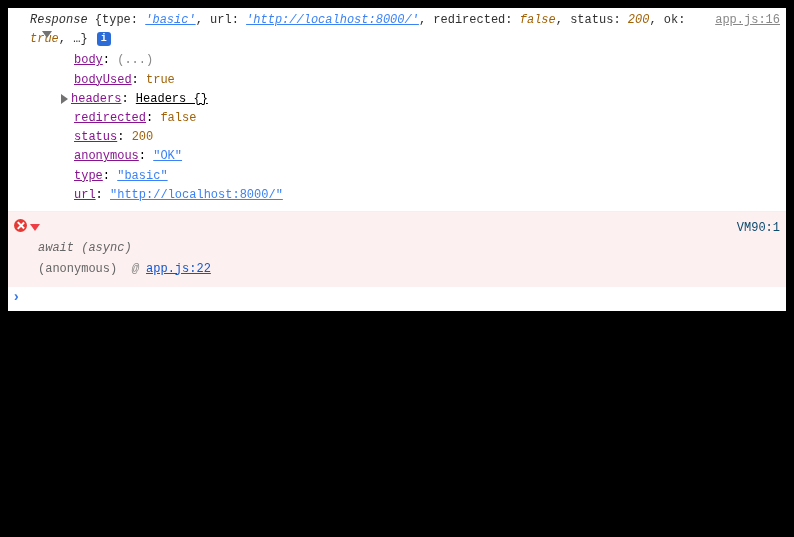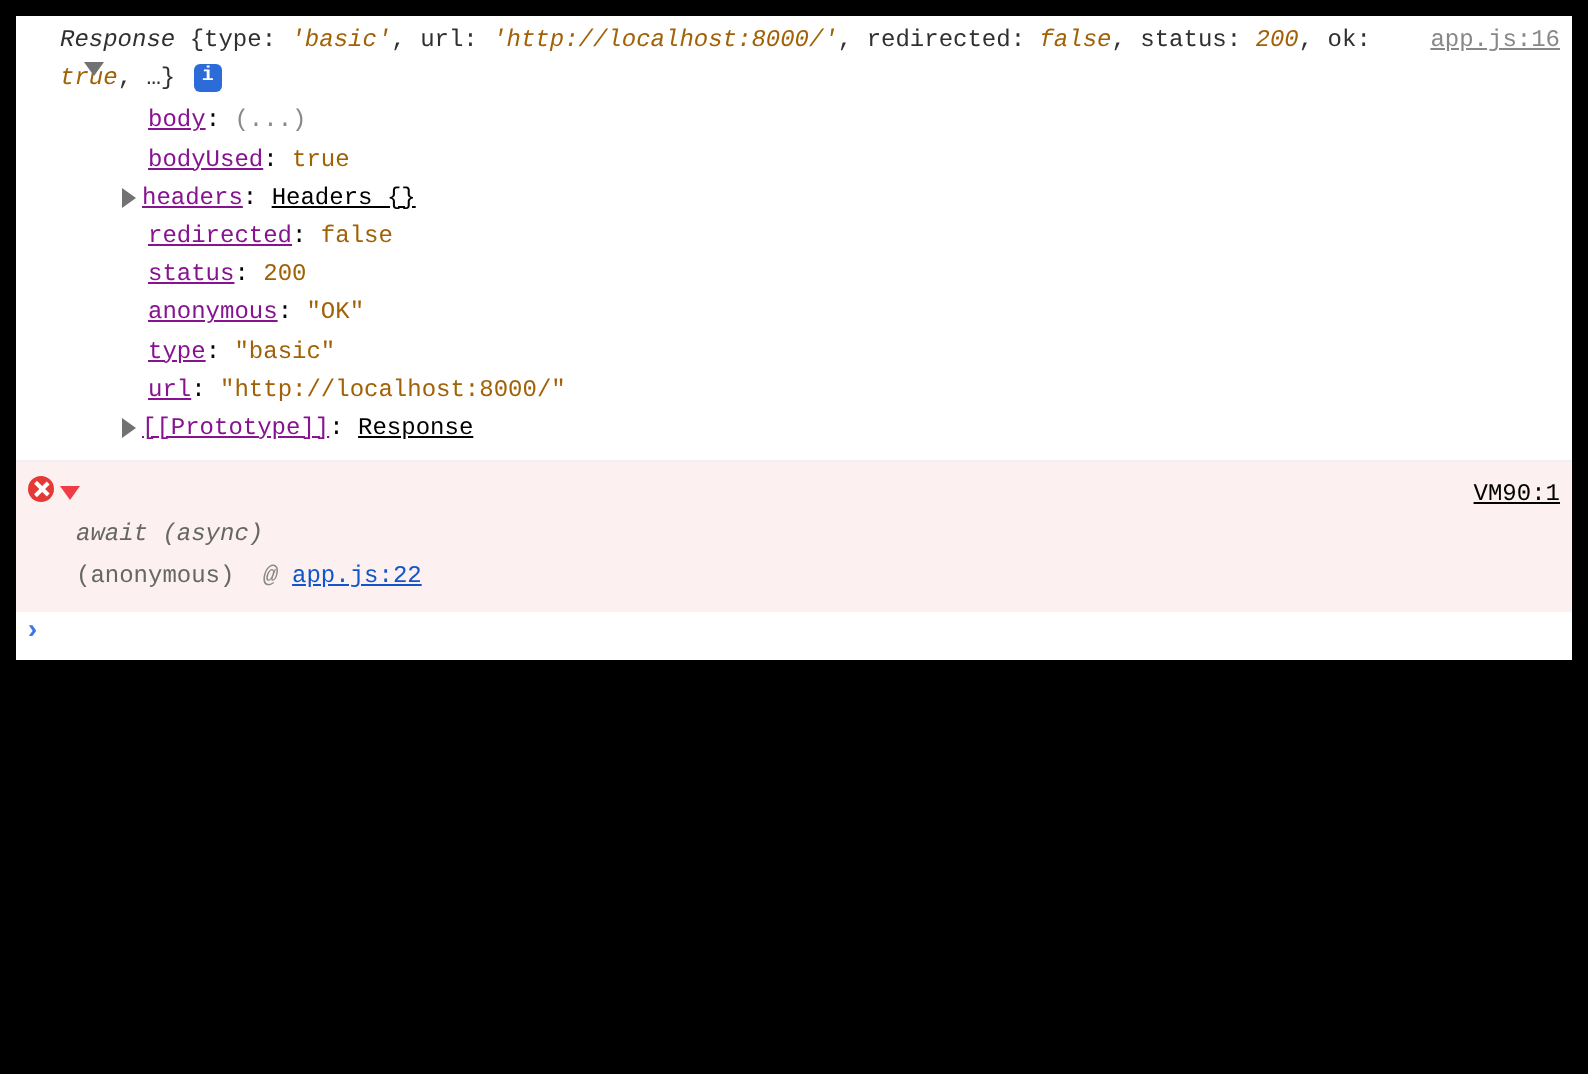--- a/index.html
+++ b/index.html
@@ -30,21 +30,21 @@
       cursor: pointer;
       font-style: normal;
     }
     .source-link.blue {
       color: #1155cc;
     }
     .obj-summary {
       font-style: italic;
       color: #303030;
     }
-    .str { color: #a16207; }
+    .str { color: #3b82f6; text-decoration: underline; }
     .bool, .num { color: #a16207; }
     .key { color: #881391; text-decoration: underline; }
     .plain { color: #303030; font-style: normal; }
     .props {
       font-style: normal;
       margin-top: 2px;
     }
     .prop-row {
       padding-left: 44px;
       line-height: 1.6;
@@ -120,22 +120,21 @@
       width: 0; height: 0;
       border-width: 7px 5px 0 5px;
       border-style: solid;
       border-color: #ef3d45 transparent transparent transparent;
       margin-right: 2px;
       vertical-align: middle;
       cursor: pointer;
     }
     .err-source {
       float: right;
-      color: #000000;
-      text-decoration: underline;
+      color: #0c4a6e;
       cursor: pointer;
     }
     .stack-line {
       padding-left: 8px;
       color: #666;
       font-style: italic;
     }
     .stack-line2 {
       padding-left: 8px;
       color: #666;
@@ -168,21 +167,20 @@
 
     <div class="props" id="props-container">
         <div class="prop-row"><span class="key">body</span><span>: </span><span class="ellipsis">(...)</span></div>
         <div class="prop-row"><span class="key">bodyUsed</span><span>: </span><span class="bool">true</span></div>
         <div class="prop-row"><span class="triangle tri-right" style="margin-left: -13px;"></span><span class="key">headers</span><span>: </span><span class="headers-val">Headers {}</span></div>
         <div class="prop-row"><span class="key">redirected</span><span>: </span><span class="bool">false</span></div>
         <div class="prop-row"><span class="key">status</span><span>: </span><span class="num">200</span></div>
         <div class="prop-row"><span class="key">anonymous</span><span>: </span><span class="str">"OK"</span></div>
         <div class="prop-row"><span class="key">type</span><span>: </span><span class="str">"basic"</span></div>
         <div class="prop-row"><span class="key">url</span><span>: </span><span class="str">"http://localhost:8000/"</span></div>
-        <div class="prop-row"><span class="triangle tri-right" style="margin-left: -13px;"></span><span class="key">[[Prototype]]</span><span>: </span><span class="proto-val">Response</span></div>
       </div>
   </div>
 
   <div class="error-entry">
     <span class="error-icon"></span>
     <span class="err-source">VM90:1</span>
     <span class="err-tri"></span>
     <div class="stack-line">await (async)</div>
     <div class="stack-line2">
       <span>(anonymous)</span>&nbsp;&nbsp;<span class="at">@</span> <span class="source-link blue" style="float:none">app.js:22</span>

